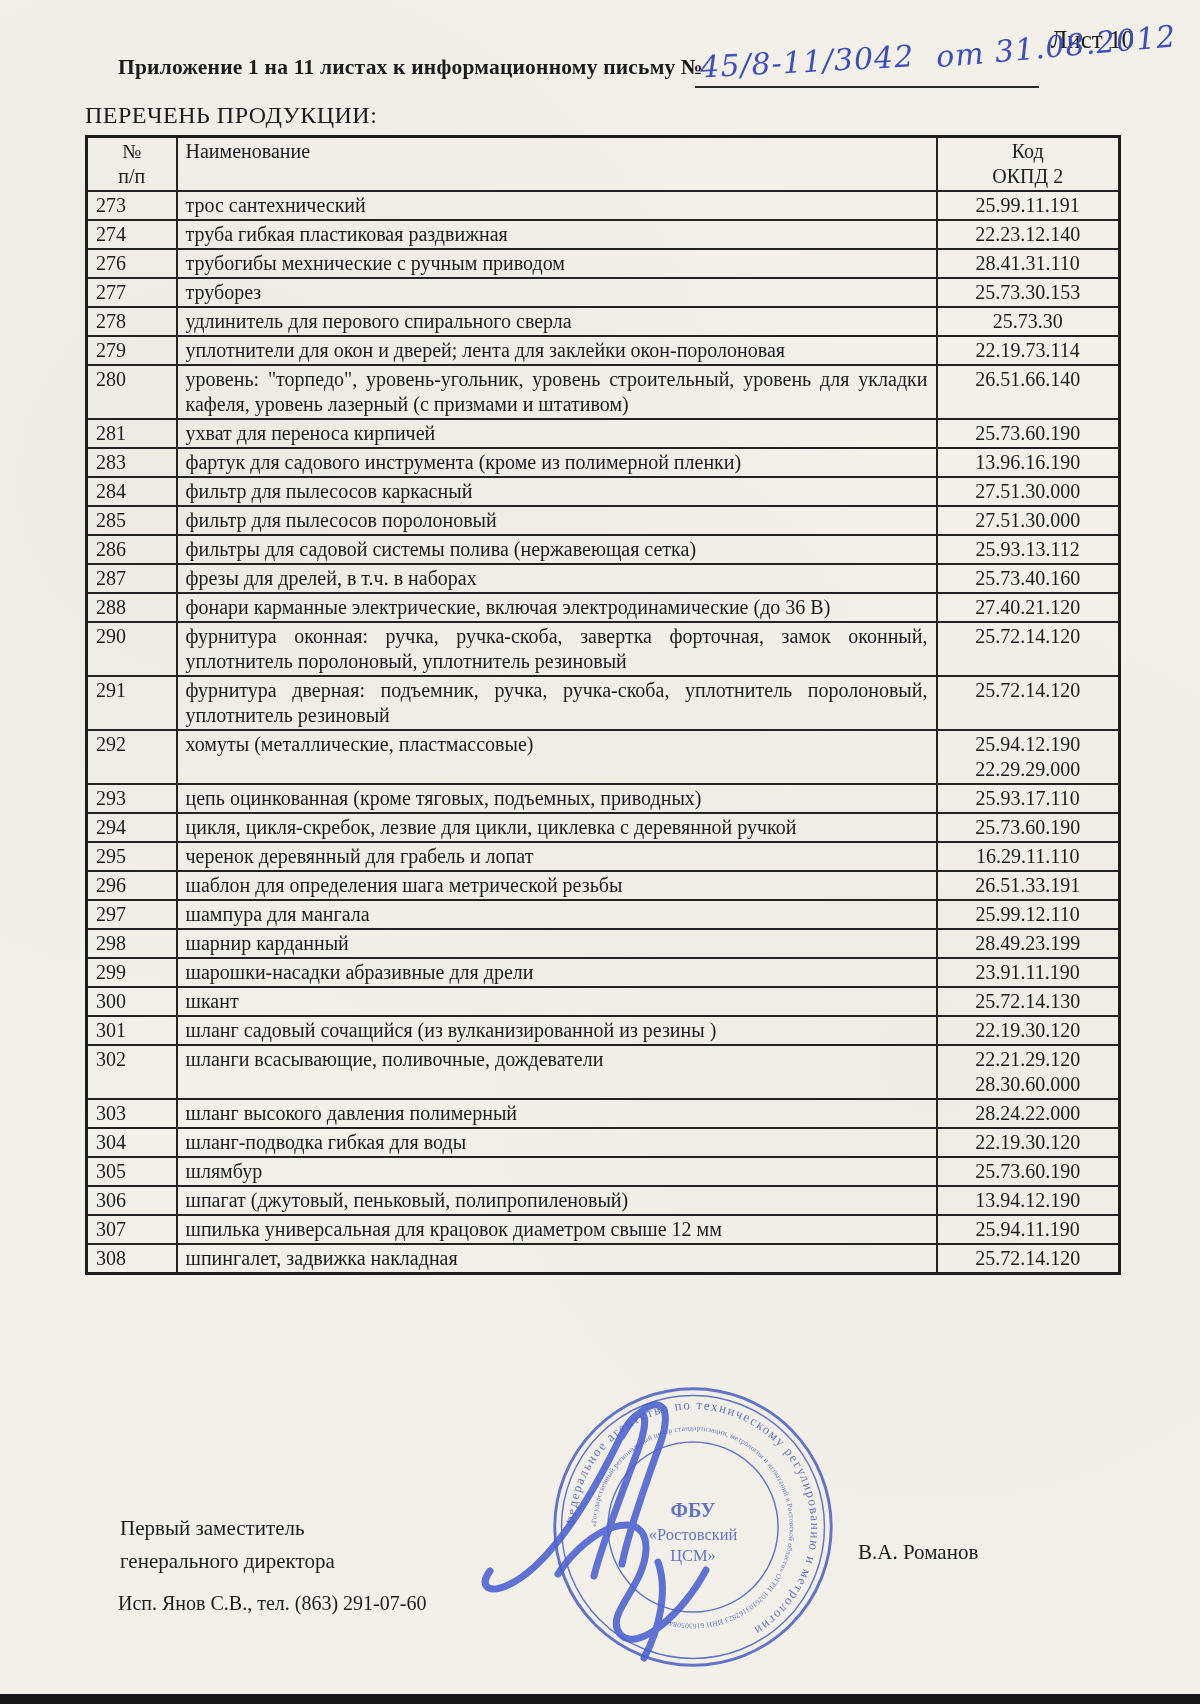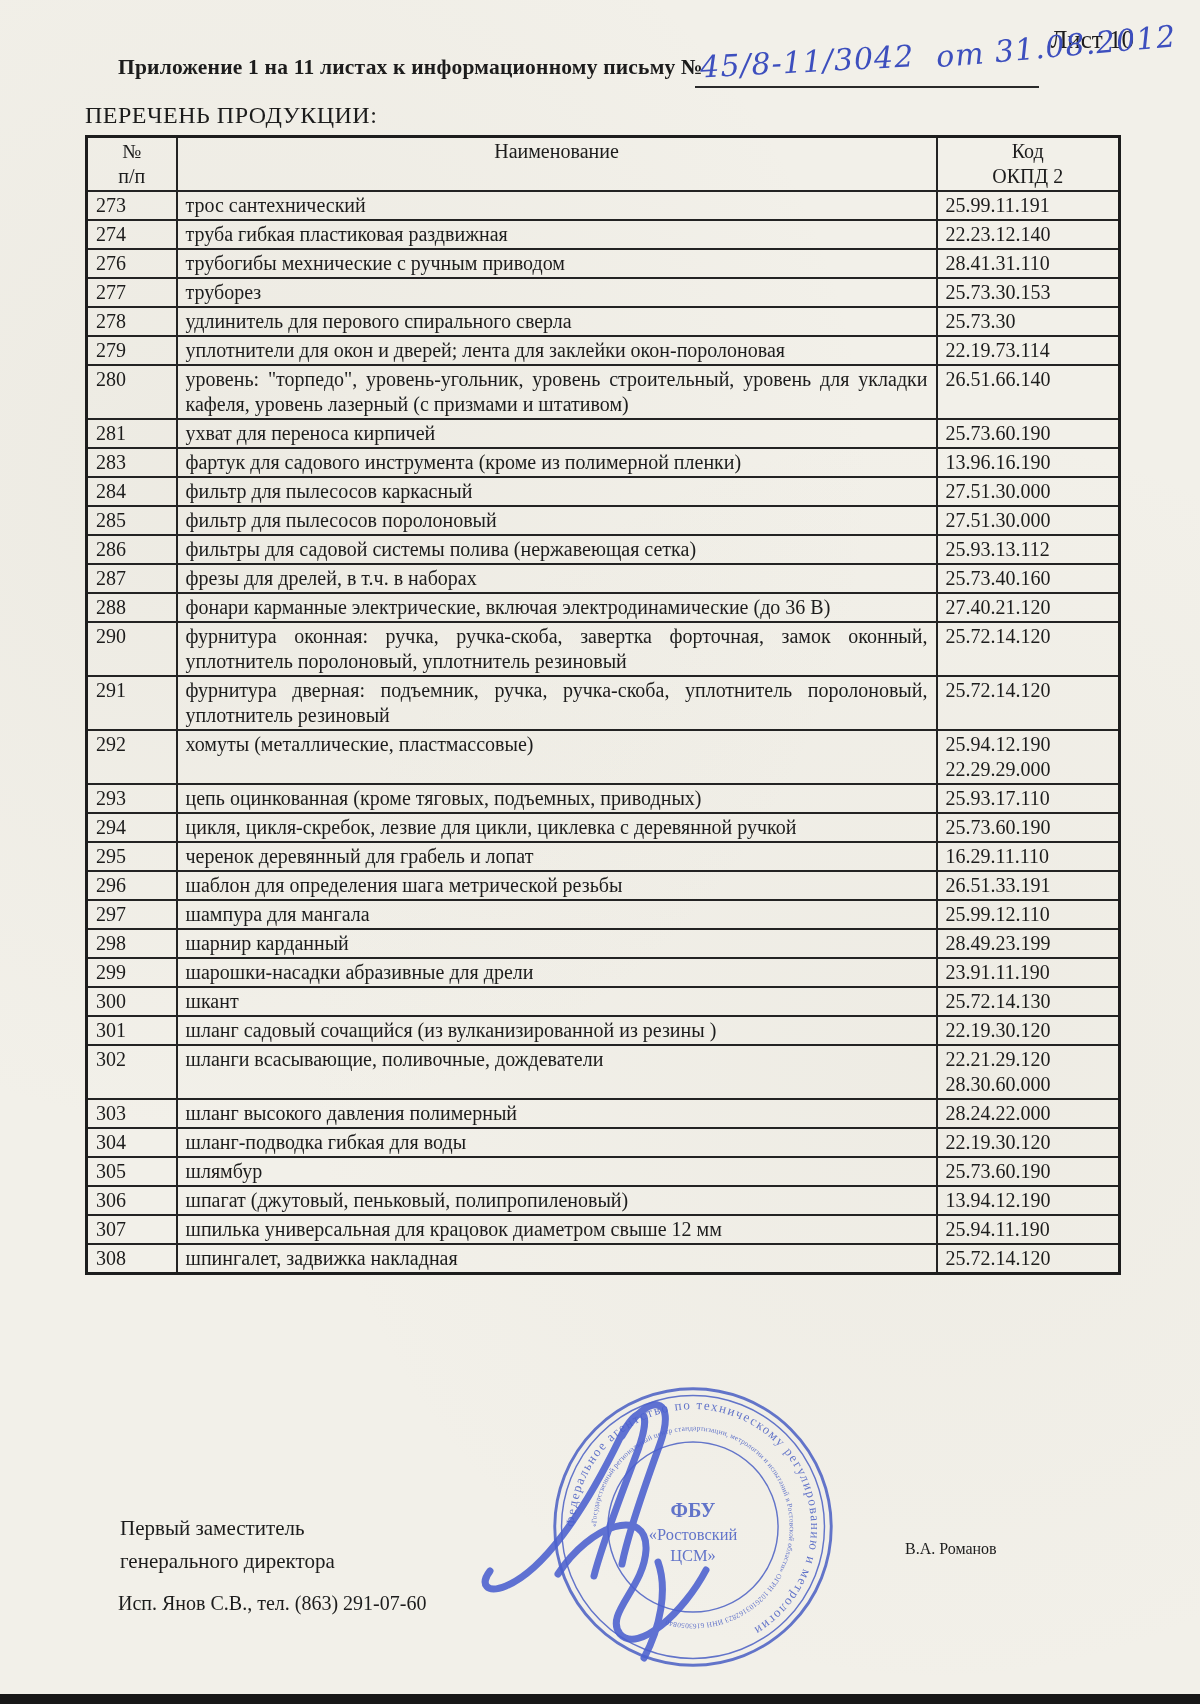--- a/index.html
+++ b/index.html
@@ -28,26 +28,26 @@
     border-collapse:collapse;table-layout:fixed;
     font-size:20px;
   }
   table.products th, table.products td{
     border:2px solid #232323;vertical-align:top;
     padding:1px 8px;line-height:25px;
   }
   table.products{border:3px solid #1d1d1d;}
   th{font-weight:normal;}
   .h-num,.h-code{text-align:center;padding-top:4px;padding-bottom:4px;}
-  .h-name{text-align:center;vertical-align:middle;}
+  .h-name{text-align:left;vertical-align:middle;}
   .c-num{text-align:left;}
   .c-name{text-align:justify;}
-  .c-code{text-align:left;}
+  .c-code{text-align:center;}
   .footer-title{position:absolute;left:120px;top:1512px;font-size:21px;line-height:33px;}
-  .footer-name{position:absolute;left:905px;top:1540px;font-size:16px;}
+  .footer-name{position:absolute;left:858px;top:1540px;font-size:21px;}
   .footer-exec{position:absolute;left:118px;top:1592px;font-size:20px;}
   .stamp{position:absolute;left:548px;top:1382px;width:290px;height:290px;opacity:0.85;}
   .signature{position:absolute;left:462px;top:1366px;width:360px;height:310px;opacity:0.88;}
   .scan-bottom-strip{position:absolute;left:0;bottom:0;width:100%;height:10px;background:#181818;}
 </style>
 </head>
 <body>
 
 <div class="sheet-label">Лист 10</div>
 

